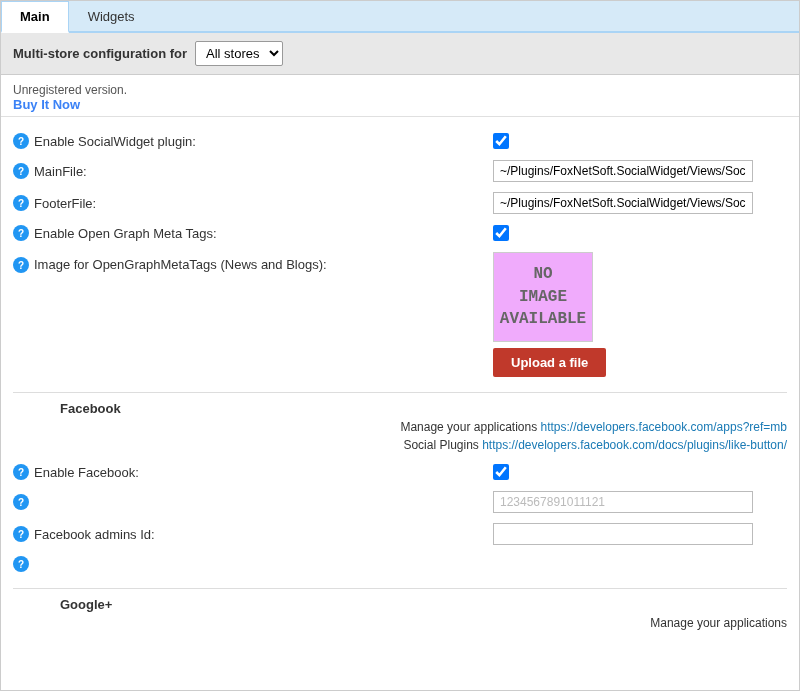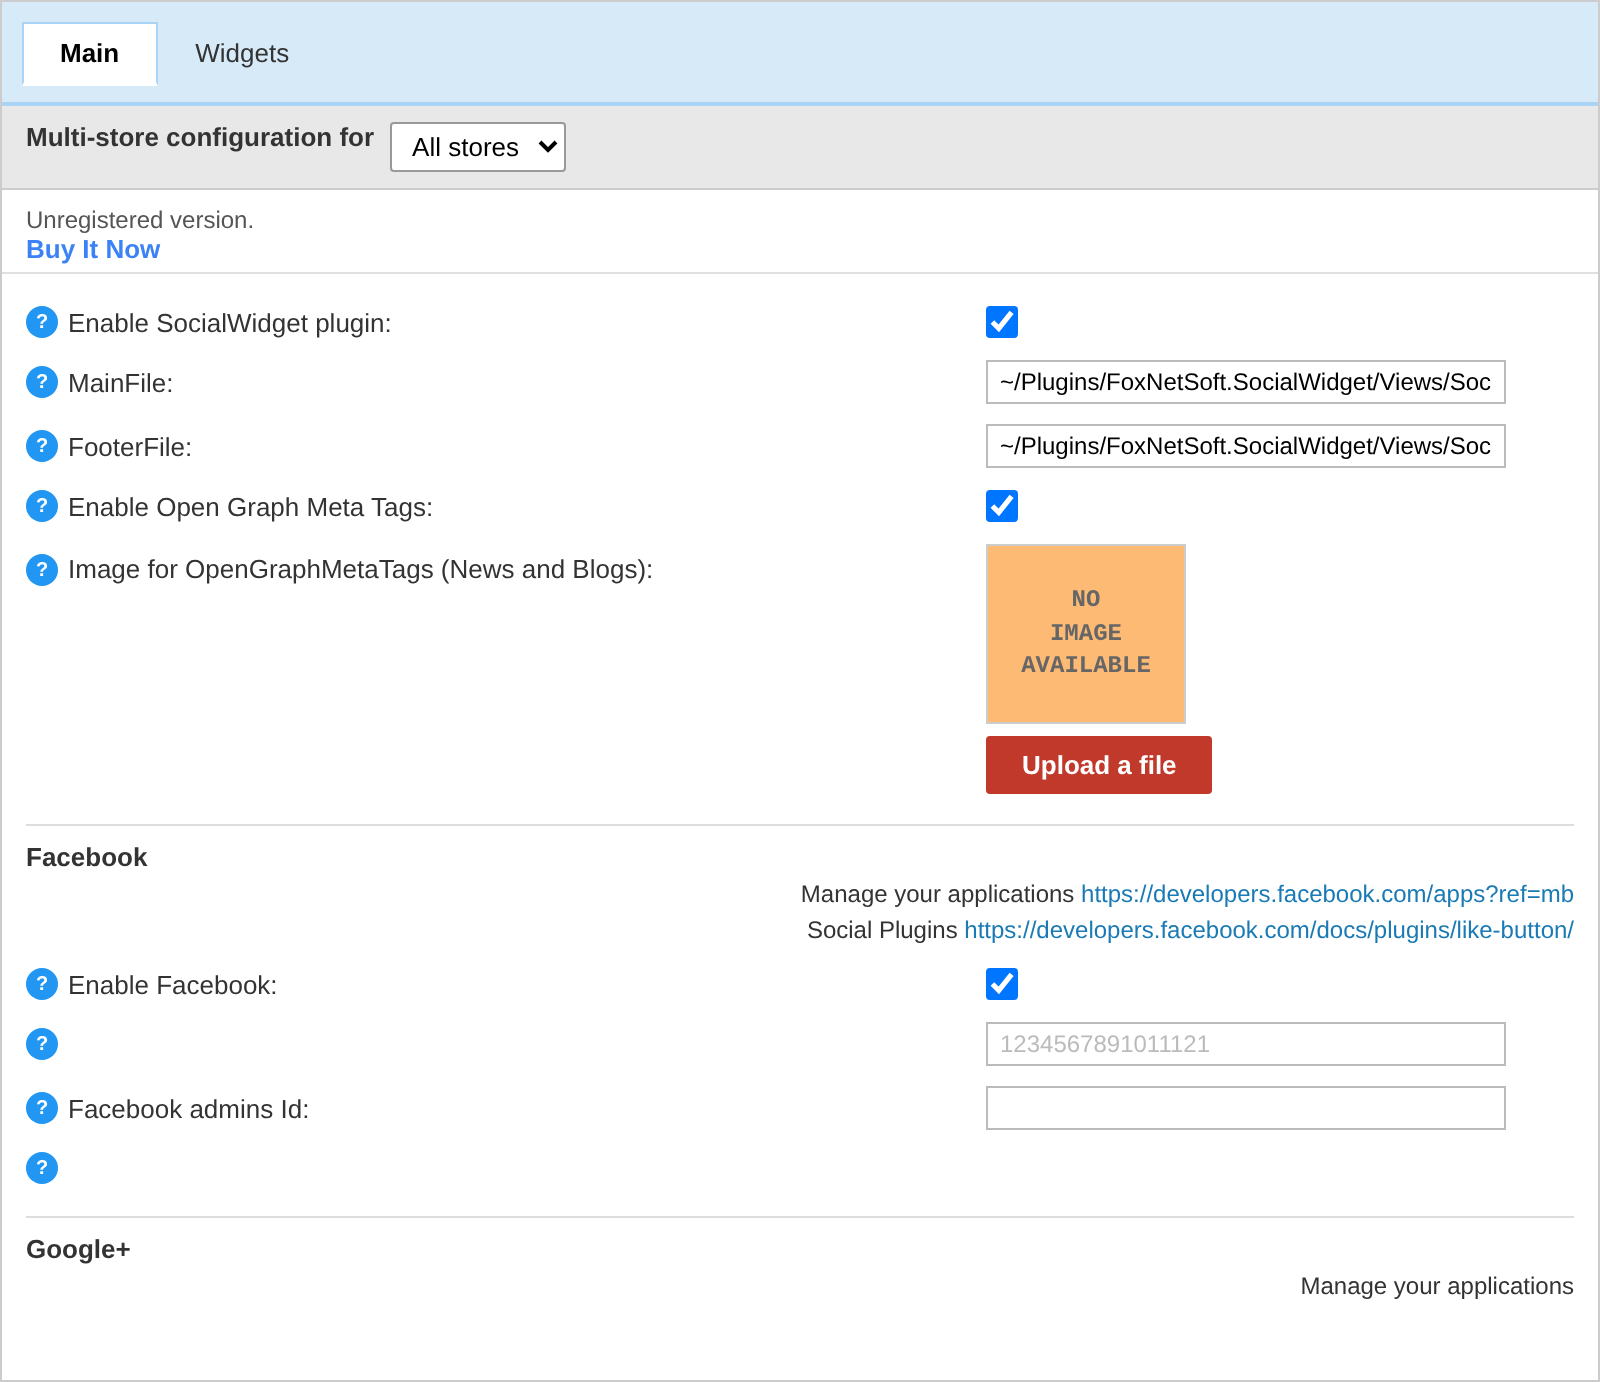--- a/index.html
+++ b/index.html
@@ -10,21 +10,21 @@
       min-height: 691px;
       background: #fff;
       border: 1px solid #ccc;
     }
 
     
     .tabs-bar {
       display: flex;
       background: #d6eaf8;
       border-bottom: 2px solid #aad4f5;
-      padding: 10px;
+      padding: 0;
     }
     .tab {
       padding: 7px 18px;
       cursor: pointer;
       font-size: 13px;
       border: 1px solid transparent;
       border-bottom: none;
       background: transparent;
       color: #333;
     }
@@ -35,20 +35,21 @@
       margin-bottom: -2px;
       font-weight: bold;
       color: #000;
     }
 
     
     .multistore-bar {
       background: #e8e8e8;
       padding: 8px 12px;
       display: flex;
+      align-items: center;
       gap: 8px;
       border-bottom: 1px solid #ccc;
     }
     .multistore-bar label {
       font-weight: bold;
       font-size: 13px;
     }
     .multistore-bar select {
       padding: 3px 6px;
       border: 1px solid #999;
@@ -124,22 +125,22 @@
 
     
     .image-placeholder {
       width: 100px;
       height: 90px;
       border: 1px solid #ccc;
       display: flex;
       align-items: center;
       justify-content: center;
       text-align: center;
-      background: #fdba74;
-      font-size: 12px;
+      background: #f0abfc;
+      font-size: 16px;
       color: #666;
       font-family: 'Courier New', monospace;
       font-weight: bold;
       line-height: 1.4;
       margin-bottom: 6px;
     }
 
     .upload-section {
       display: flex;
       flex-direction: column;
@@ -162,20 +163,21 @@
       border: none;
       border-top: 1px solid #ddd;
       margin: 10px 0 8px 0;
     }
 
     
     .section-header {
       font-weight: bold;
       font-size: 13px;
       margin-bottom: 2px;
+      margin-left: 47px;
     }
     .section-desc {
       font-size: 12px;
       color: #333;
       margin-bottom: 4px;
       line-height: 1.5;
       text-align: right;
     }
     .section-desc a {
       color: #1a7ab5;

